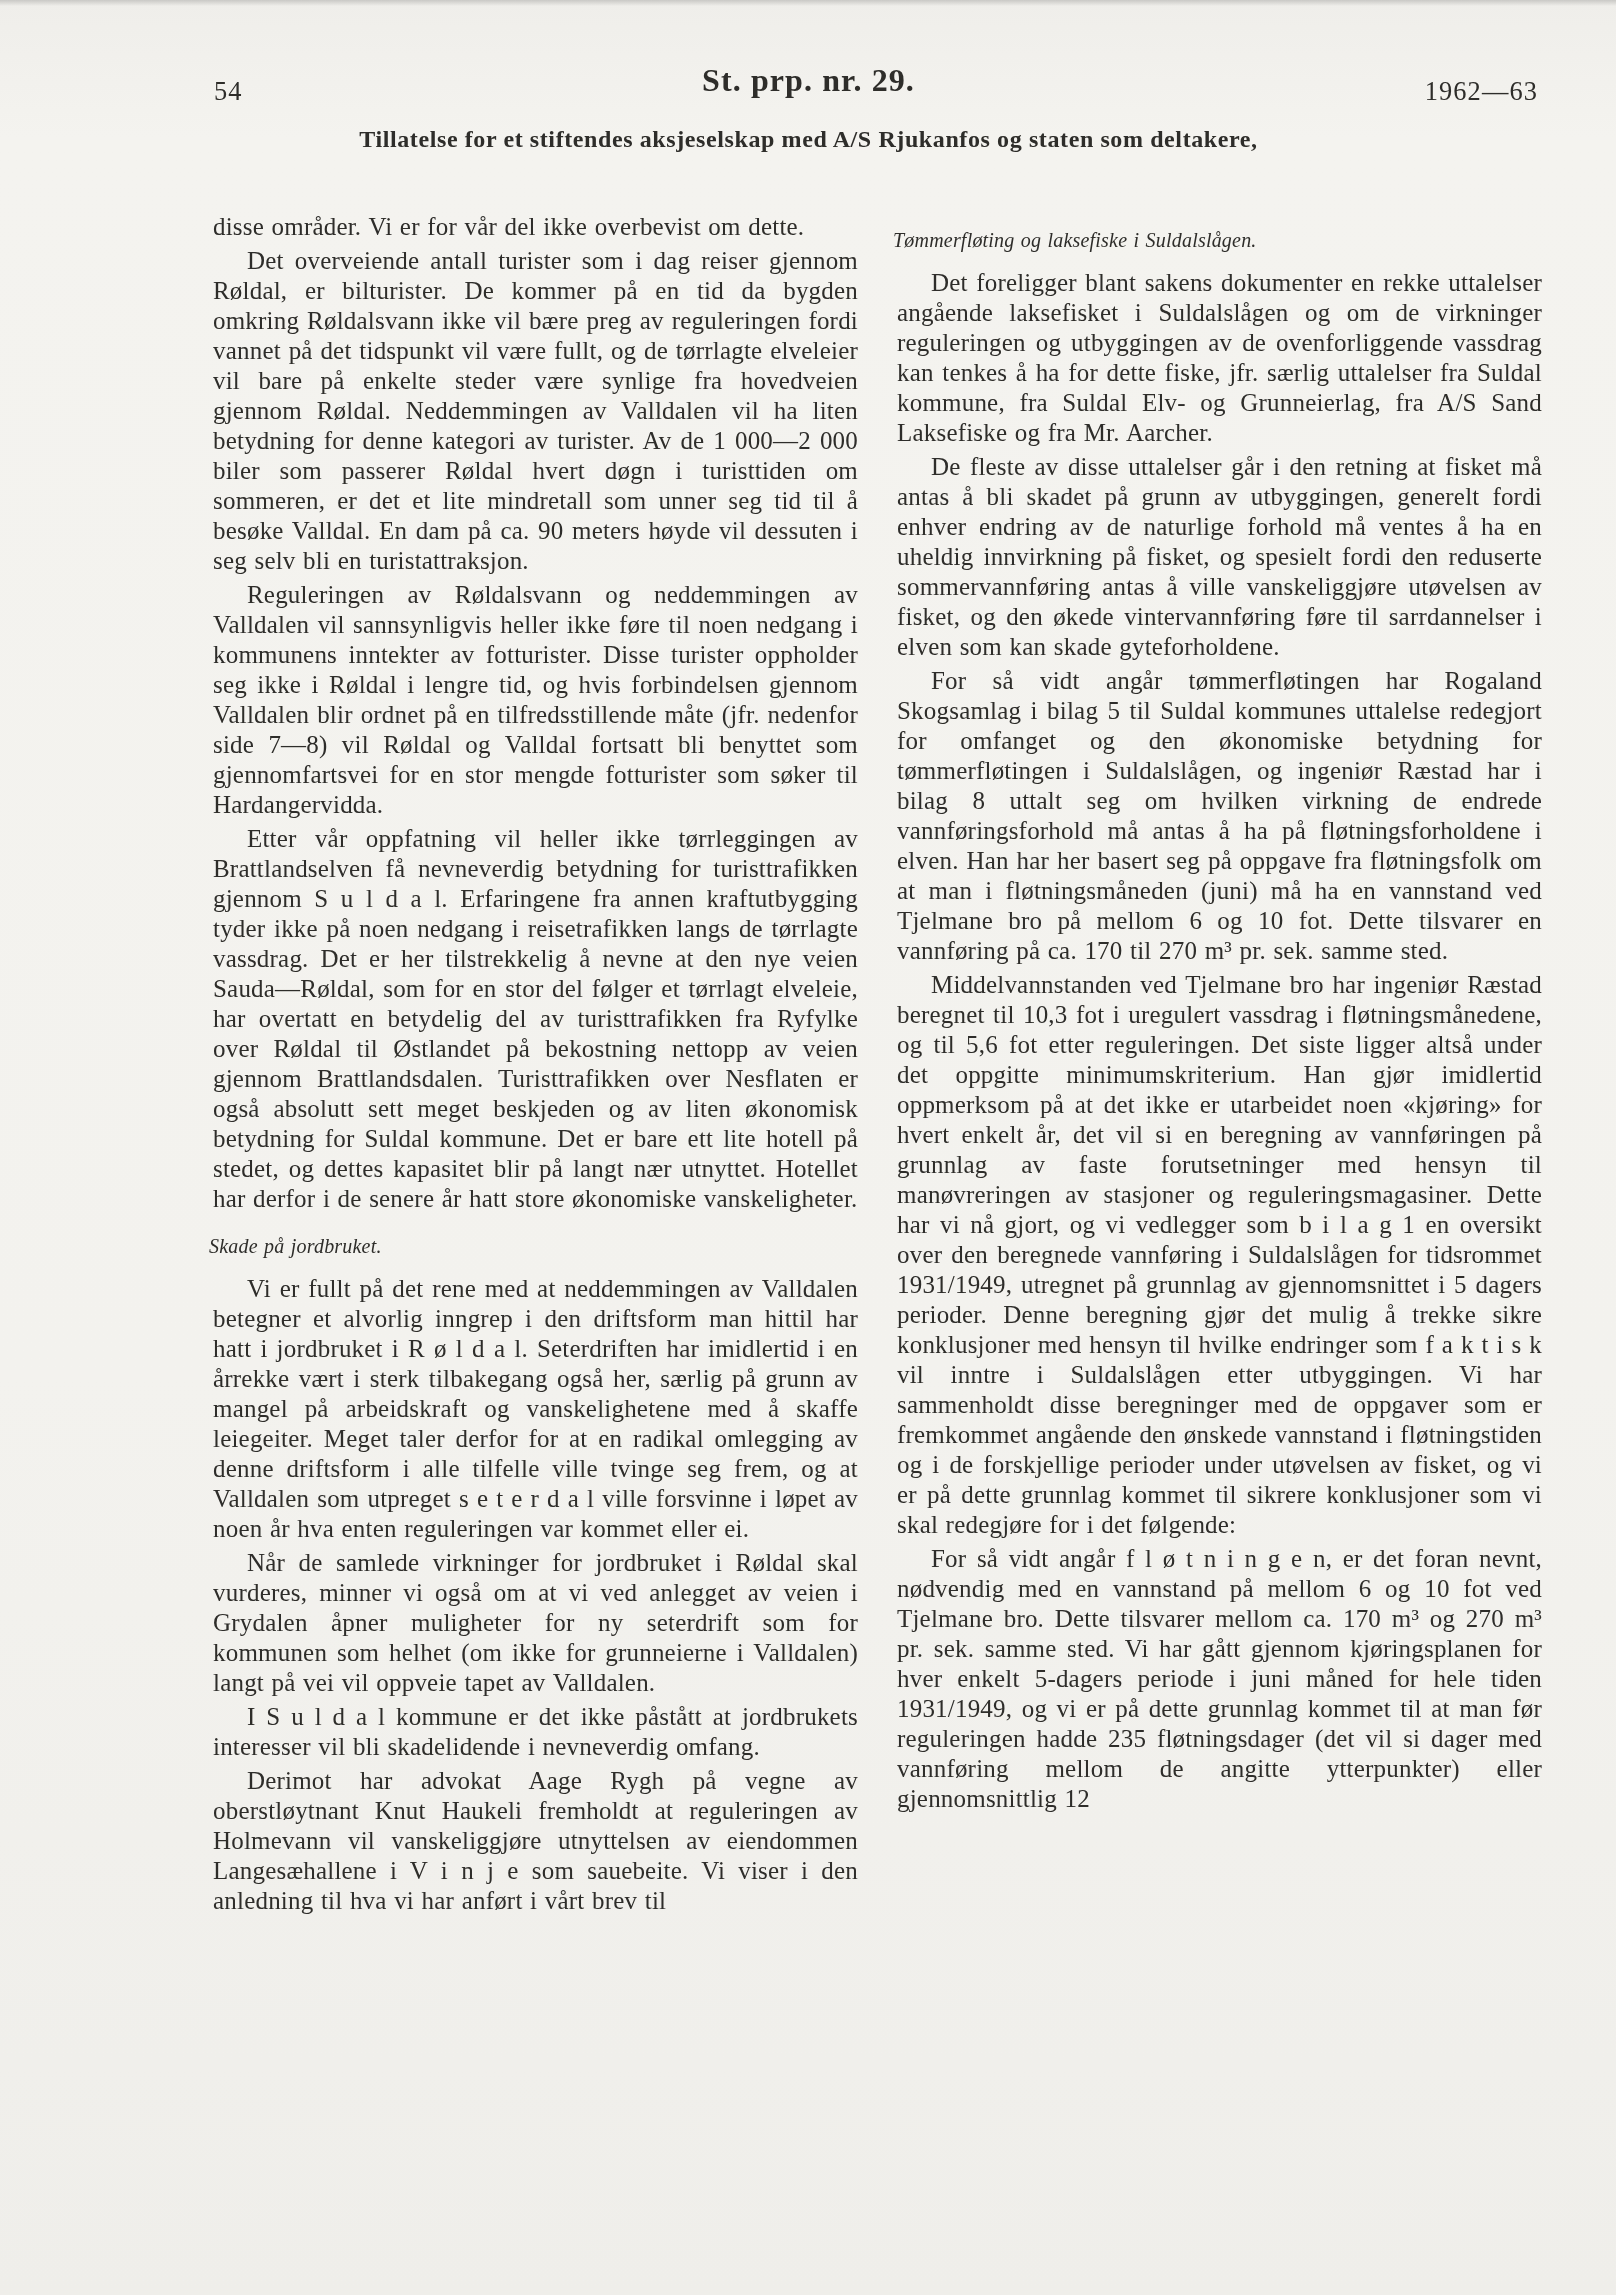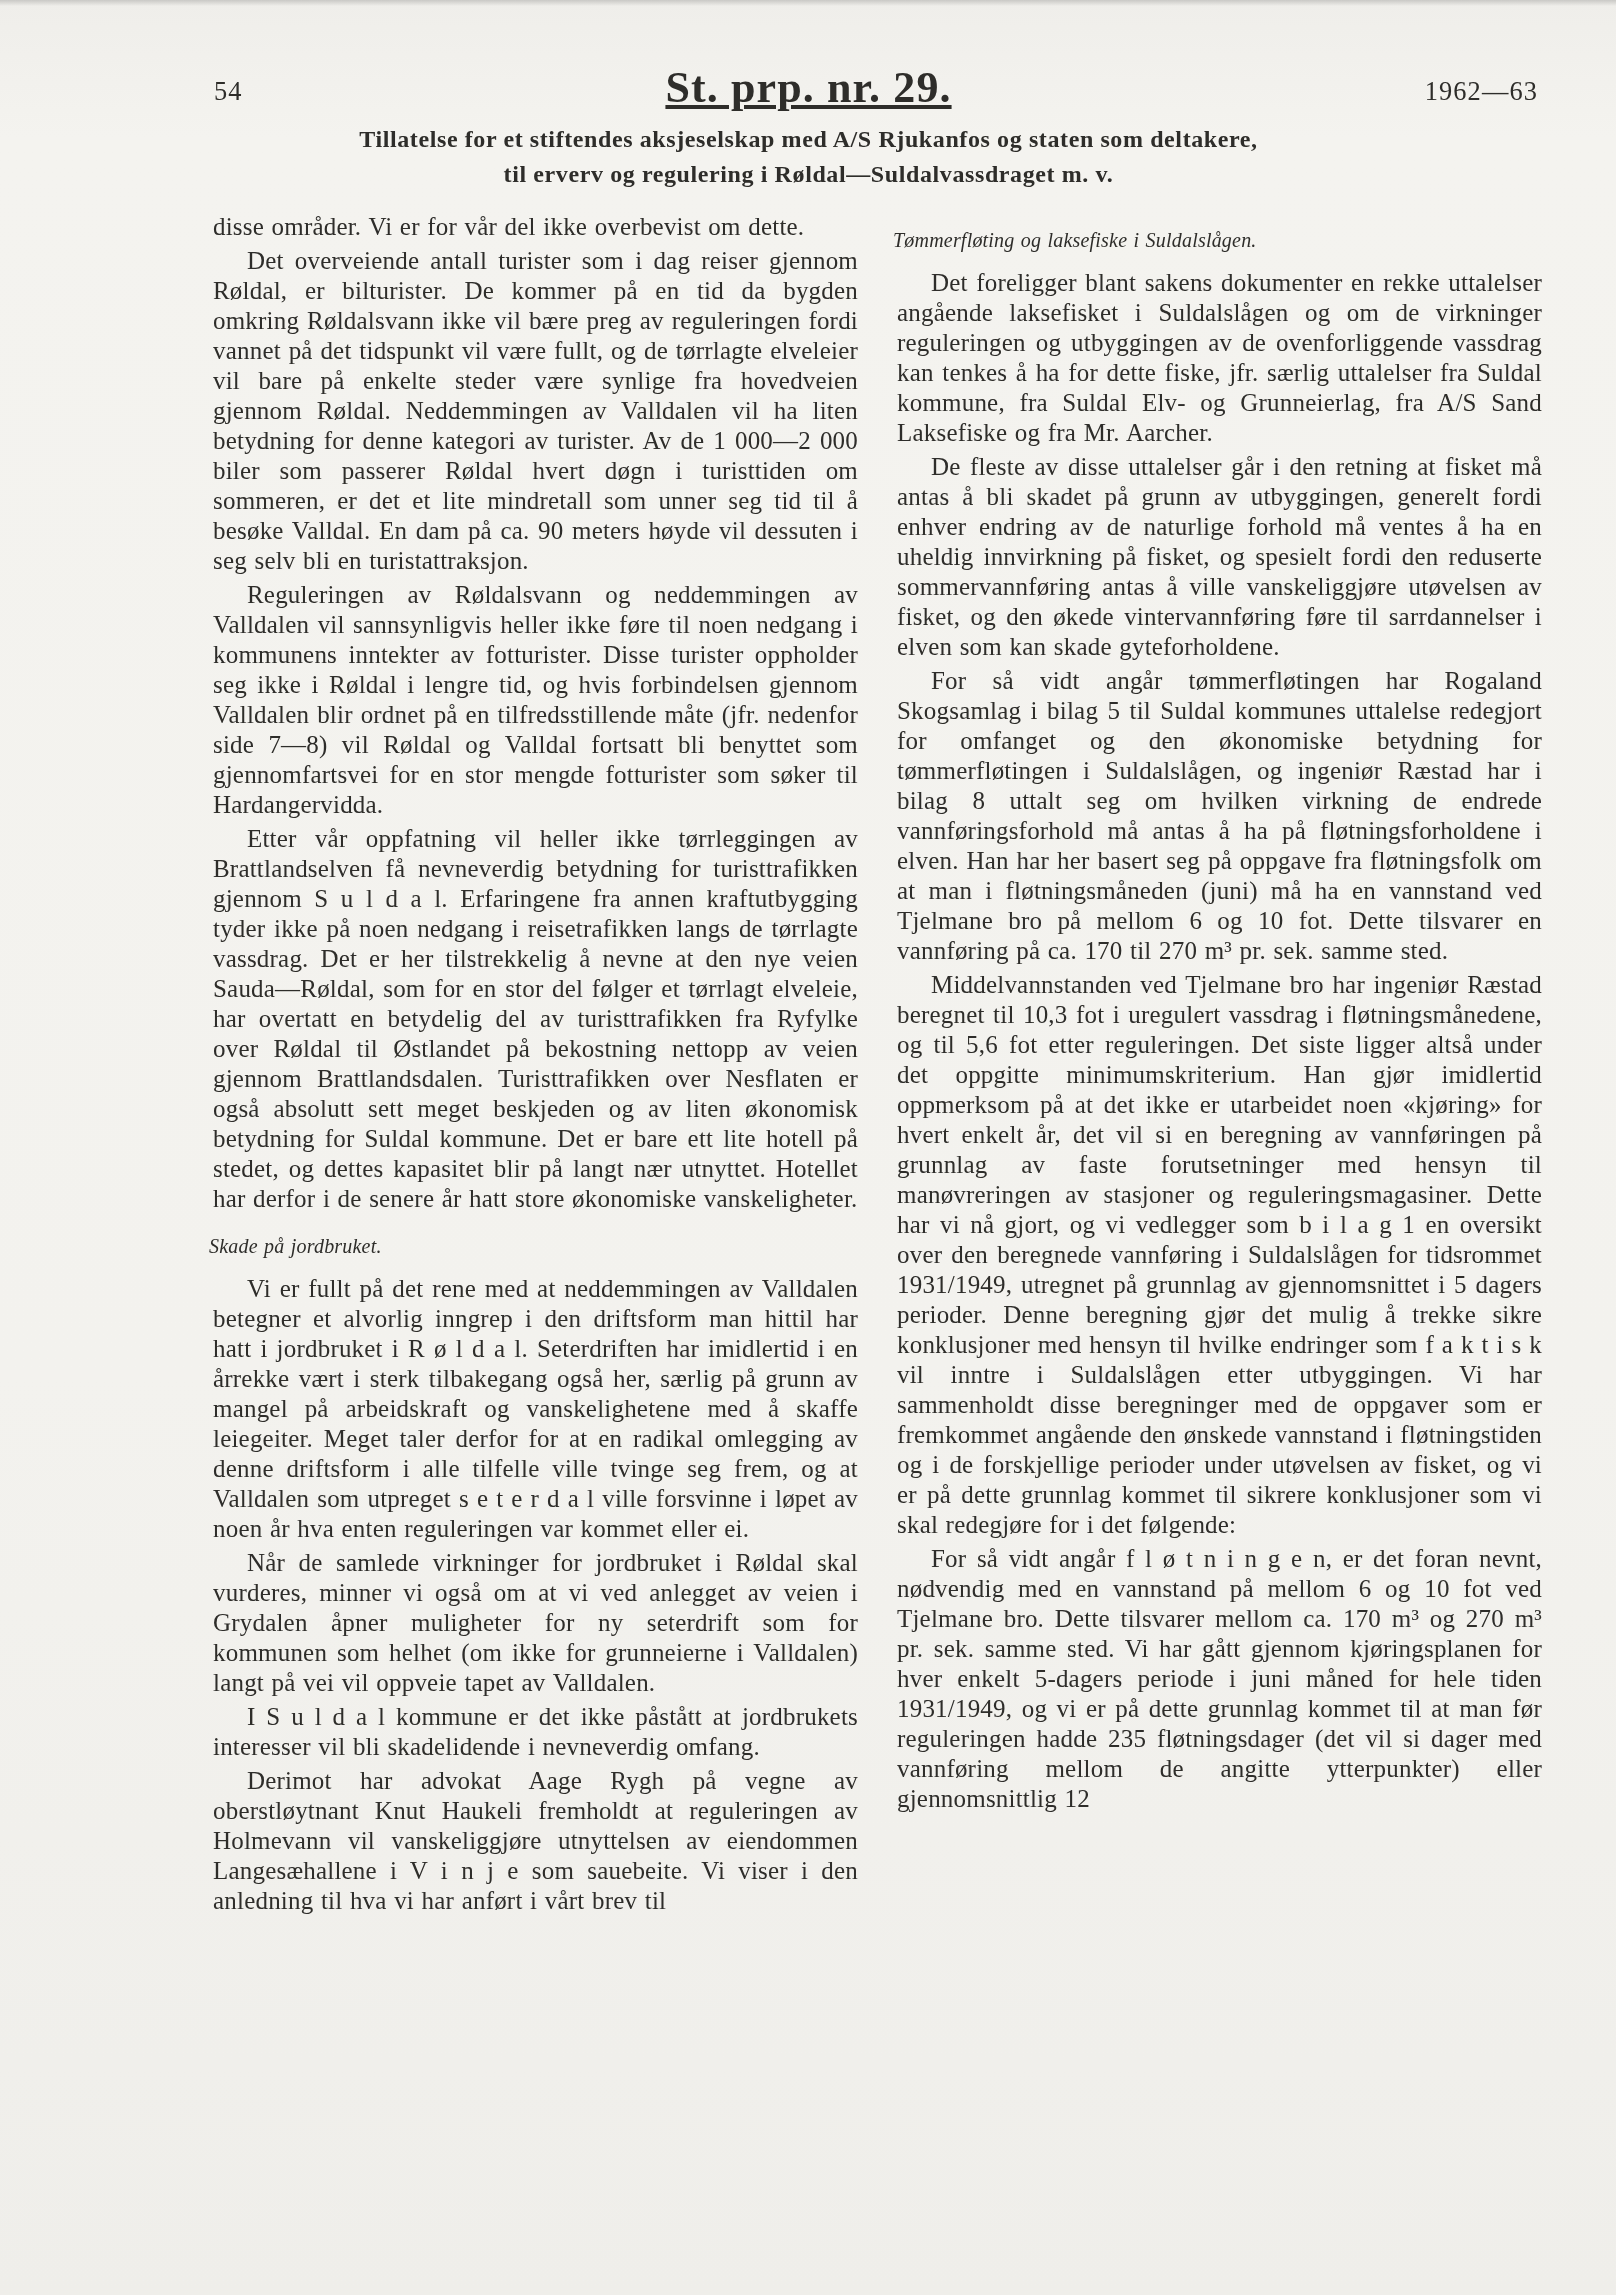--- a/index.html
+++ b/index.html
@@ -30,24 +30,23 @@
     top: 76px;
     font-size: 26.4px;
     letter-spacing: 1.1px;
   }
   .header-title {
     position: absolute;
     left: 0;
     right: 0;
     top: 62px;
     text-align: center;
-    font-size: 44px;
+    font-size: 32px;
     font-weight: bold;
     letter-spacing: 1.1px;
-    text-decoration: underline;
   }
   .header-year {
     position: absolute;
     right: 79px;
     top: 76px;
     font-size: 26.4px;
     letter-spacing: 1.1px;
   }
   .subtitle {
     position: absolute;
@@ -99,21 +98,20 @@
 
 <div class="page">
   <div class="scan-edge"></div>
 
   <div class="header-pagenum">54</div>
   <div class="header-title">St. prp. nr. 29.</div>
   <div class="header-year">1962—63</div>
 
   <div class="subtitle">
     <span>Tillatelse for et stiftendes aksjeselskap med A/S Rjukanfos og staten som deltakere,</span><br>
-    <span>til erverv og regulering i Røldal—Suldalvassdraget m. v.</span>
   </div>
 
   <div class="columns">
 
     <div class="col">
       <p class="flush">disse områder. Vi er for vår del ikke overbevist om dette.</p>
       <p>Det overveiende antall turister som i dag reiser gjennom Røldal, er bilturister. De kommer på en tid da bygden omkring Røldalsvann ikke vil bære preg av reguleringen fordi vannet på det tidspunkt vil være fullt, og de tørrlagte elveleier vil bare på enkelte steder være synlige fra hovedveien gjennom Røldal. Neddemmingen av Valldalen vil ha liten betydning for denne kategori av turister. Av de 1 000—2 000 biler som passerer Røldal hvert døgn i turisttiden om sommeren, er det et lite mindretall som unner seg tid til å besøke Valldal. En dam på ca. 90 meters høyde vil dessuten i seg selv bli en turistattraksjon.</p>
       <p>Reguleringen av Røldalsvann og neddemmingen av Valldalen vil sannsynligvis heller ikke føre til noen nedgang i kommunens inntekter av fotturister. Disse turister oppholder seg ikke i Røldal i lengre tid, og hvis forbindelsen gjennom Valldalen blir ordnet på en tilfredsstillende måte (jfr. nedenfor side 7—8) vil Røldal og Valldal fortsatt bli benyttet som gjennomfartsvei for en stor mengde fotturister som søker til Hardangervidda.</p>
       <p>Etter vår oppfatning vil heller ikke tørrleggingen av Brattlandselven få nevneverdig betydning for turisttrafikken gjennom S u l d a l. Erfaringene fra annen kraftutbygging tyder ikke på noen nedgang i reisetrafikken langs de tørrlagte vassdrag. Det er her tilstrekkelig å nevne at den nye veien Sauda—Røldal, som for en stor del følger et tørrlagt elveleie, har overtatt en betydelig del av turisttrafikken fra Ryfylke over Røldal til Østlandet på bekostning nettopp av veien gjennom Brattlandsdalen. Turisttrafikken over Nesflaten er også absolutt sett meget beskjeden og av liten økonomisk betydning for Suldal kommune. Det er bare ett lite hotell på stedet, og dettes kapasitet blir på langt nær utnyttet. Hotellet har derfor i de senere år hatt store økonomiske vanskeligheter.</p>
       <span class="sec-heading">Skade på jordbruket.</span>

